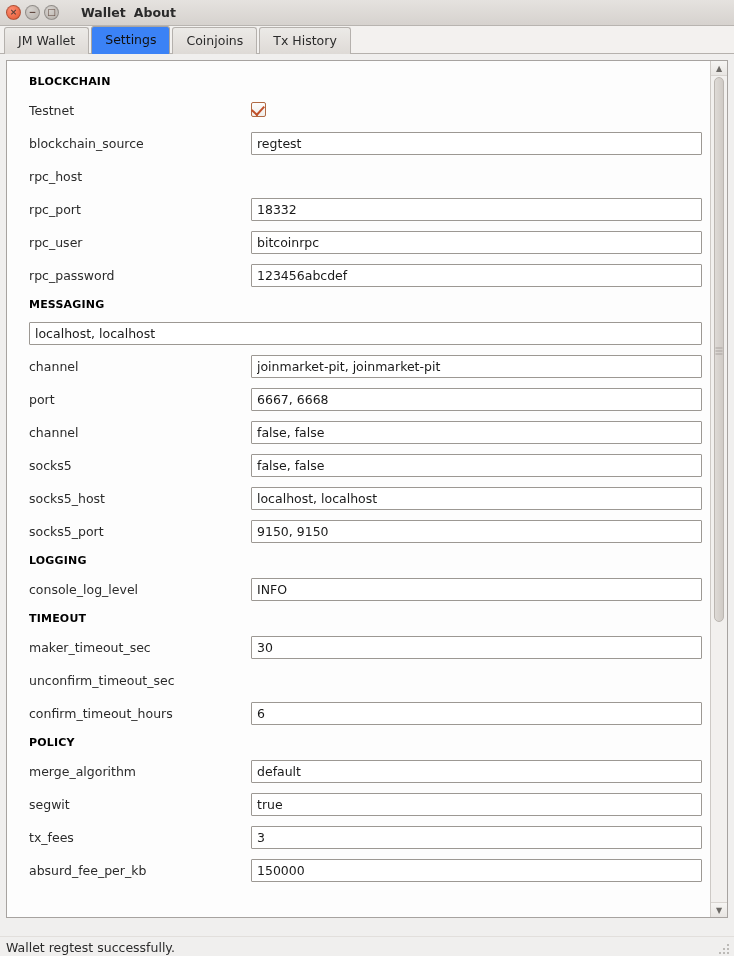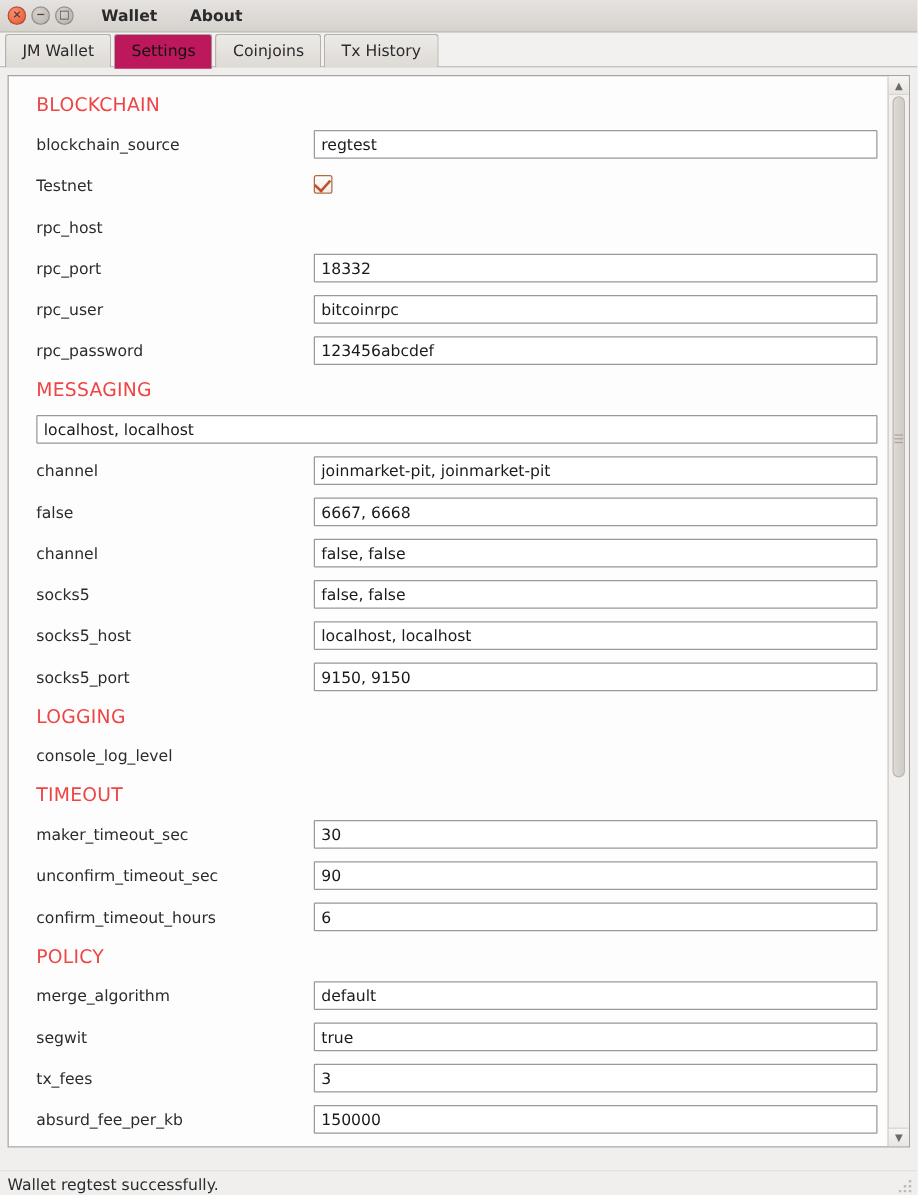--- a/index.html
+++ b/index.html
@@ -30,51 +30,51 @@
   }
   .wb-close { background: radial-gradient(circle at 35% 30%, #ff8d72, #e1572f); }
   .wb-min   { background: radial-gradient(circle at 35% 30%, #d6d2ce, #b6b0aa); }
   .wb-max   { background: radial-gradient(circle at 35% 30%, #d6d2ce, #b6b0aa); }
   .wb span {
     position: absolute; inset: 0;
     color: #5a4038; font-size: 9px; line-height: 13px; text-align: center;
     font-weight: bold;
   }
   .menu {
-    display: flex; align-items: center; gap: 18px;
+    display: flex; align-items: center; gap: 0;
     margin-left: 18px;
   }
   .menu-item {
     font-size: 12.5px; color: #2a2a2a; padding: 2px 4px;
     font-weight: bold;
   }
 
   
   .tabbar {
     height: 28px;
     background: #f3f1ef;
     border-bottom: 1px solid #b5b1ad;
     display: flex;
-    align-items: flex-start;
+    align-items: flex-end;
     padding-left: 4px;
   }
   .tab {
     padding: 5px 13px 6px 13px;
     font-size: 12.5px;
     color: #2b2b2b;
     border: 1px solid #b5b1ad;
     border-bottom: none;
     background: linear-gradient(#eceae7, #dedad6);
     margin-right: 2px;
     border-radius: 3px 3px 0 0;
     position: relative;
     top: 1px;
   }
   .tab.active {
-    background: #be185d;
+    background: #3b82f6;
     border-color: #a9a5a1;
     color: #111;
     top: 1px;
     padding-bottom: 7px;
     z-index: 2;
   }
 
   
   .content {
     position: relative;
@@ -91,24 +91,25 @@
   }
   .scrollarea {
     position: absolute;
     top: 0; left: 0; right: 17px; bottom: 0;
     overflow: hidden;
     padding: 8px 0 0 0;
   }
   .rows { width: 100%; }
 
   .section-head {
-    color: #ef4444;
-    font-size: 15px;
+    color: #000000;
+    font-size: 11px;
     padding: 6px 0 6px 22px;
     letter-spacing: 0.2px;
+    font-weight: bold;
   }
   .row {
     display: flex;
     align-items: center;
     height: 33px;
     padding: 0 8px 0 22px;
   }
   .row-label {
     width: 222px;
     flex: 0 0 222px;
@@ -226,28 +227,28 @@
   <div class="tab">Coinjoins</div>
   <div class="tab">Tx History</div>
 </div>
 
 <div class="content">
   <div class="panel">
     <div class="scrollarea">
       <div class="rows" id="rows-container">
           <div class="section-head">BLOCKCHAIN</div>
           <div class="row">
+            <div class="row-label">Testnet</div>
+            <div class="row-field"><span class="checkbox checked"></span></div>
+          </div>
+          <div class="row">
             <div class="row-label">blockchain_source</div>
             <div class="row-field"><input type="text" class="field" value="regtest" style=""></div>
           </div>
           <div class="row">
-            <div class="row-label">Testnet</div>
-            <div class="row-field"><span class="checkbox checked"></span></div>
-          </div>
-          <div class="row">
             <div class="row-label">rpc_host</div>
           </div>
           <div class="row">
             <div class="row-label">rpc_port</div>
             <div class="row-field"><input type="text" class="field" value="18332" style=""></div>
           </div>
           <div class="row">
             <div class="row-label">rpc_user</div>
             <div class="row-field"><input type="text" class="field" value="bitcoinrpc" style=""></div>
           </div>
@@ -257,21 +258,21 @@
           </div>
           <div class="section-head">MESSAGING</div>
           <div class="row">
             <div class="row-field"><input type="text" class="field" value="localhost, localhost" style=""></div>
           </div>
           <div class="row">
             <div class="row-label">channel</div>
             <div class="row-field"><input type="text" class="field" value="joinmarket-pit, joinmarket-pit" style=""></div>
           </div>
           <div class="row">
-            <div class="row-label">false</div>
+            <div class="row-label">port</div>
             <div class="row-field"><input type="text" class="field" value="6667, 6668" style=""></div>
           </div>
           <div class="row">
             <div class="row-label">channel</div>
             <div class="row-field"><input type="text" class="field" value="false, false" style=""></div>
           </div>
           <div class="row">
             <div class="row-label">socks5</div>
             <div class="row-field"><input type="text" class="field" value="false, false" style=""></div>
           </div>
@@ -279,29 +280,29 @@
             <div class="row-label">socks5_host</div>
             <div class="row-field"><input type="text" class="field" value="localhost, localhost" style=""></div>
           </div>
           <div class="row">
             <div class="row-label">socks5_port</div>
             <div class="row-field"><input type="text" class="field" value="9150, 9150" style=""></div>
           </div>
           <div class="section-head">LOGGING</div>
           <div class="row">
             <div class="row-label">console_log_level</div>
+            <div class="row-field"><input type="text" class="field" value="INFO" style=""></div>
           </div>
           <div class="section-head">TIMEOUT</div>
           <div class="row">
             <div class="row-label">maker_timeout_sec</div>
             <div class="row-field"><input type="text" class="field" value="30" style=""></div>
           </div>
           <div class="row">
             <div class="row-label">unconfirm_timeout_sec</div>
-            <div class="row-field"><input type="text" class="field" value="90" style=""></div>
           </div>
           <div class="row">
             <div class="row-label">confirm_timeout_hours</div>
             <div class="row-field"><input type="text" class="field" value="6" style=""></div>
           </div>
           <div class="section-head">POLICY</div>
           <div class="row">
             <div class="row-label">merge_algorithm</div>
             <div class="row-field"><input type="text" class="field" value="default" style=""></div>
           </div>

